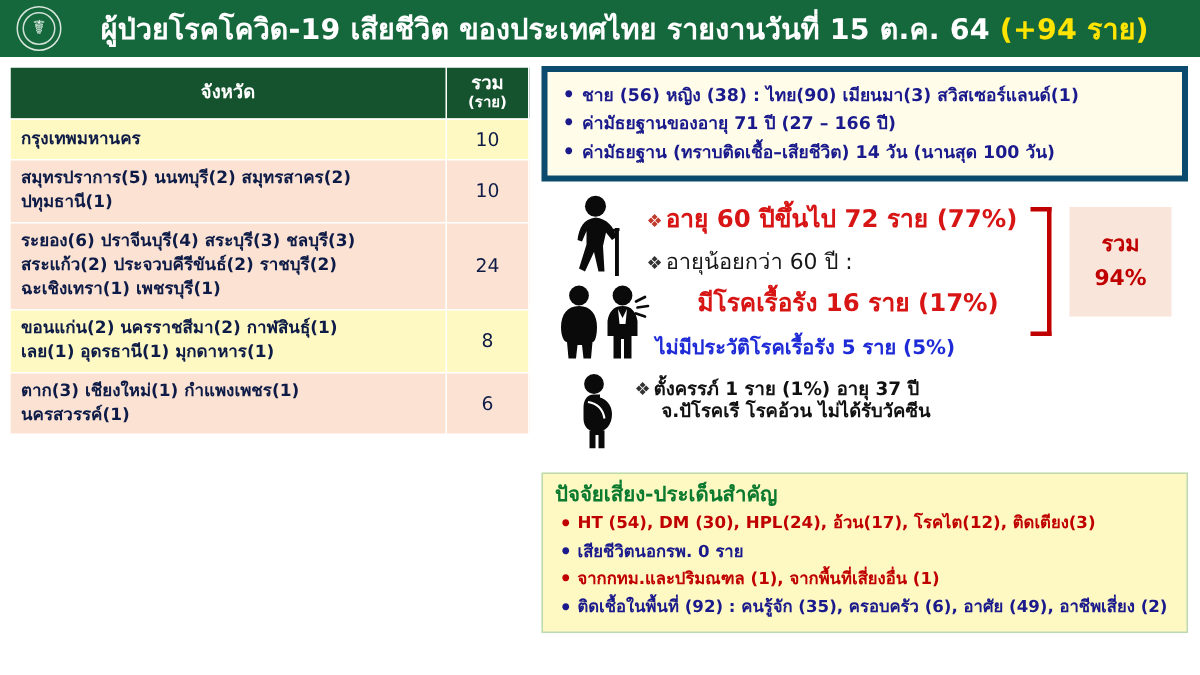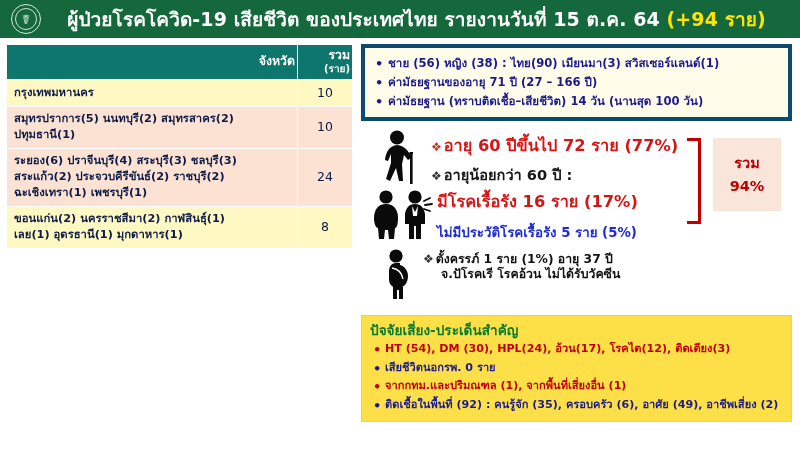--- a/index.html
+++ b/index.html
@@ -70,25 +70,25 @@
     left: 6px; top: 44px;
     width: 346px;
     border-collapse: collapse;
     table-layout: fixed;
     font-size: 11.3px;
     color: #0d1b46;
   }
   #province-table col.c-name { width: 291px; }
   #province-table col.c-total { width: 55px; }
   #province-table th {
-    background: #0f766e;
+    background: #14532d;
     color: #ffffff;
     font-weight: bold;
     font-size: 12.3px;
-    text-align: right;
+    text-align: center;
     border: 1px solid #ffffff;
     padding: 3px 2px;
     line-height: 1.25;
   }
   #province-table th .sub {
     display: block;
     font-size: 10px;
     font-weight: bold;
   }
   #province-table td {
@@ -163,25 +163,25 @@
   #stat-elderly {
     left: 70px; top: 14px;
     color: #d81515;
     font-size: 16.3px;
     font-weight: bold;
   }
   #stat-under60-label {
     left: 70px; top: 44px;
     color: #171717;
     font-size: 14.6px;
-    font-weight: bold;
+    font-weight: normal;
     text-align: right;
   }
   #stat-chronic {
-    left: 76px; top: 70px;
+    left: 104px; top: 70px;
     color: #d81515;
     font-size: 16.3px;
     font-weight: bold;
   }
   #stat-nochronic {
     left: 76px; top: 103px;
     color: #1f2bd6;
     font-size: 13.3px;
     font-weight: bold;
   }
@@ -226,21 +226,21 @@
     gap: 9px;
     line-height: 1;
   }
 
   
   #risk-box {
     position: absolute;
     left: 361px; top: 315px;
     width: 431px;
     box-sizing: border-box;
-    background: #fde047;
+    background: #fef9c3;
     border: 1px solid #bcd9b2;
     padding: 5px 7px 7px 8px;
   }
   #risk-title {
     color: #0b7a2e;
     font-size: 13.6px;
     font-weight: bold;
     line-height: 1.35;
     margin-bottom: 1px;
   }
@@ -306,20 +306,24 @@
         <td class="total">10</td>
       </tr>
       <tr class="even">
         <td>ระยอง(6) ปราจีนบุรี(4) สระบุรี(3) ชลบุรี(3)<br>สระแก้ว(2) ประจวบคีรีขันธ์(2) ราชบุรี(2)<br>ฉะเชิงเทรา(1) เพชรบุรี(1)</td>
         <td class="total">24</td>
       </tr>
       <tr class="odd">
         <td>ขอนแก่น(2) นครราชสีมา(2) กาฬสินธุ์(1)<br>เลย(1) อุดรธานี(1) มุกดาหาร(1)</td>
         <td class="total">8</td>
       </tr>
+      <tr class="even">
+        <td>ตาก(3) เชียงใหม่(1) กำแพงเพชร(1)<br>นครสวรรค์(1)</td>
+        <td class="total">6</td>
+      </tr>
     </tbody>
 </table>
 
 <div id="info-box">
   <ul id="info-list">
       <li>ชาย (56) หญิง (38) : ไทย(90) เมียนมา(3) สวิสเซอร์แลนด์(1)</li>
       <li>ค่ามัธยฐานของอายุ 71 ปี (27 – 166 ปี)</li>
       <li>ค่ามัธยฐาน (ทราบติดเชื้อ–เสียชีวิต) 14 วัน (นานสุด 100 วัน)</li>
     </ul>
 </div>

